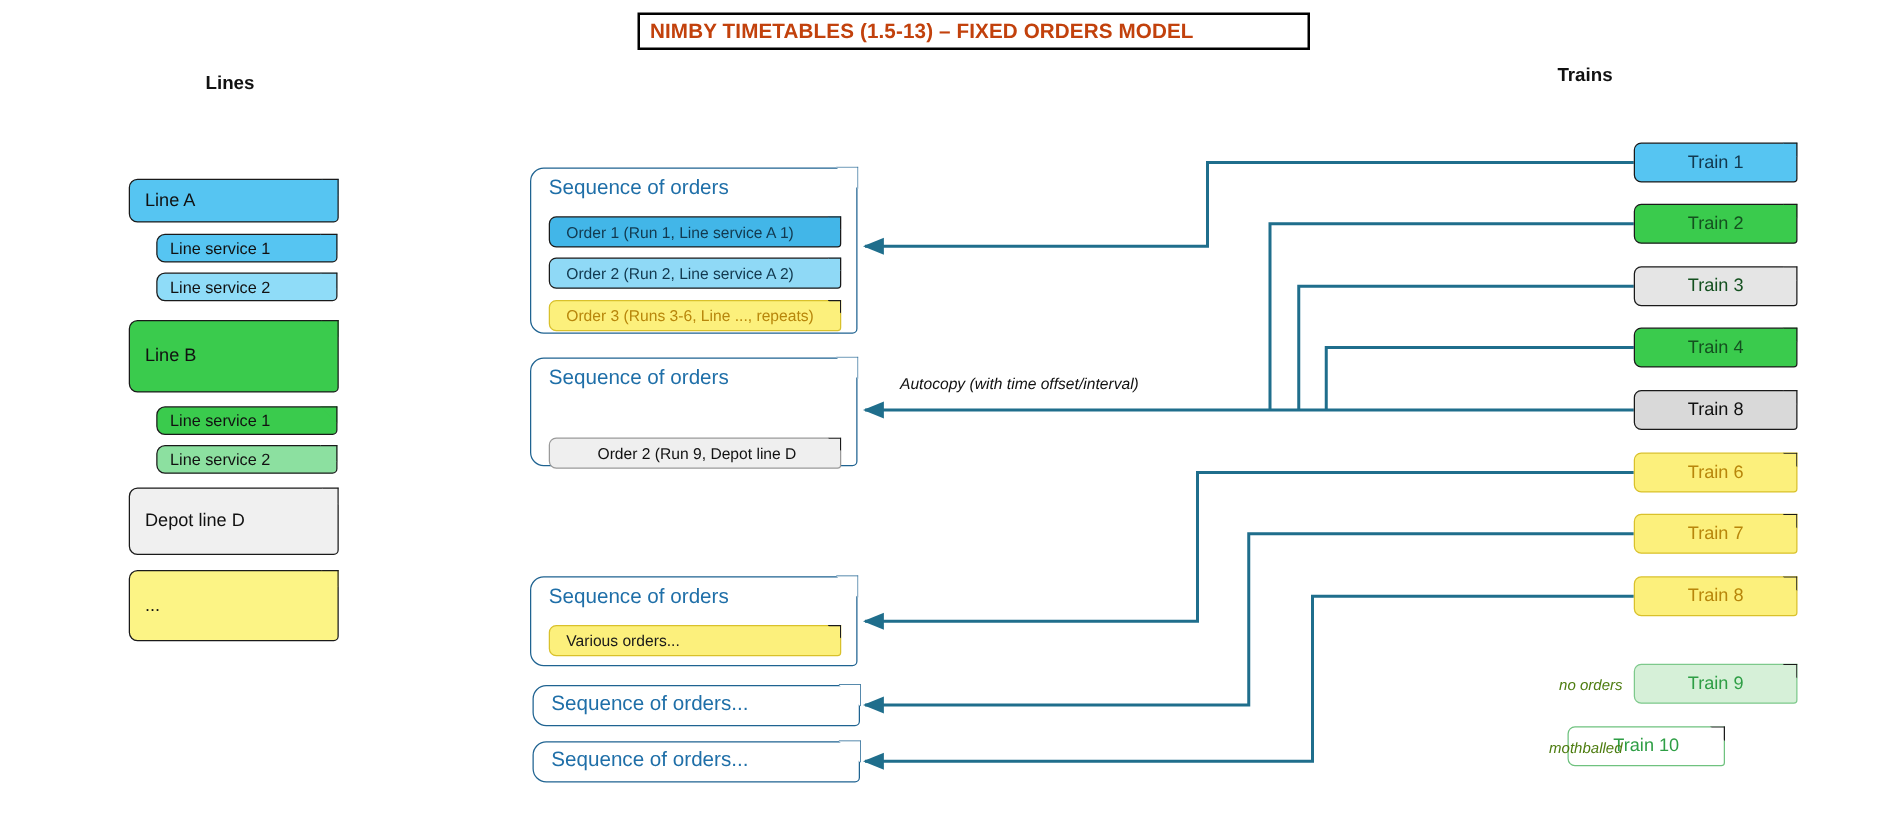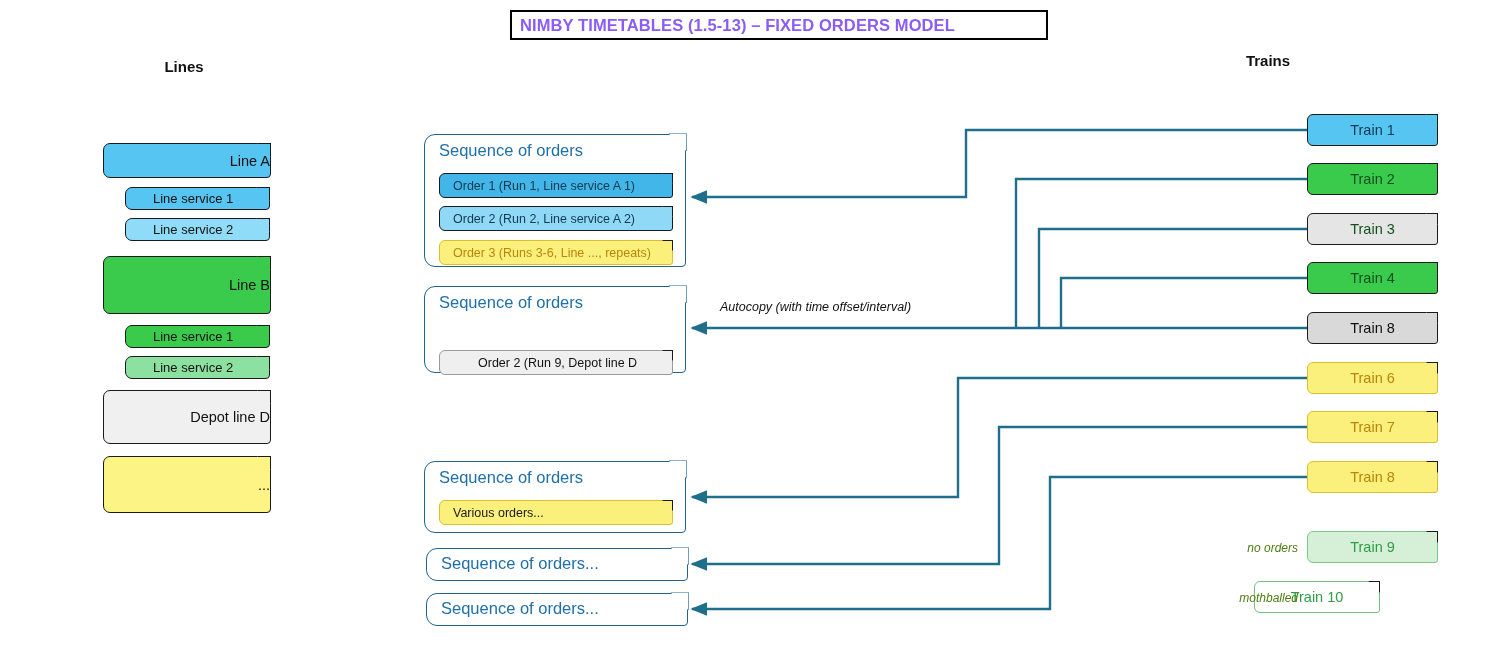--- a/index.html
+++ b/index.html
@@ -17,21 +17,21 @@
   }
   .abs{position:absolute;box-sizing:border-box;}
 
   
   #title-box{
     left:510px;top:10px;width:538px;height:30px;
     border:2px solid #000000;background:#ffffff;
     display:flex;align-items:center;
   }
   #title-box .t{
-    font-size:16.5px;font-weight:bold;color:#8b5cf6;
+    font-size:16.5px;font-weight:bold;color:#c2410c;
     letter-spacing:.1px;padding-left:8px;white-space:nowrap;
   }
 
   
   .col-head{
     font-size:15px;font-weight:bold;color:#111111;
     text-align:center;
   }
   #lines-head{left:104px;top:58px;width:160px;}
   #trains-head{left:1188px;top:52px;width:160px;}
@@ -52,23 +52,23 @@
     content:"";position:absolute;right:-1px;top:-1px;
     width:13px;height:13px;
     background:inherit;
     border-right:1px solid #1a1a1a;
     border-top:1px solid #1a1a1a;
     clip-path:polygon(0 0,100% 100%,100% 0);
     transform:none;
   }
 
   
-  .line-box{font-size:15px;justify-content:flex-end;}
+  .line-box{font-size:15px;}
   .svc-box{font-size:13px;}
-  .svc-box > .lbl{padding-left:27px;font-size:13px;}
+  .svc-box > .lbl{padding-left:10px;font-size:13px;}
 
   
   .seq{
     position:absolute;box-sizing:border-box;
     border:1.6px solid #1F6391;
     background:#ffffff;
     border-radius:11px 0 4px 11px;
   }
   .seq::after{
     content:"";position:absolute;right:-1.6px;top:-1.6px;

